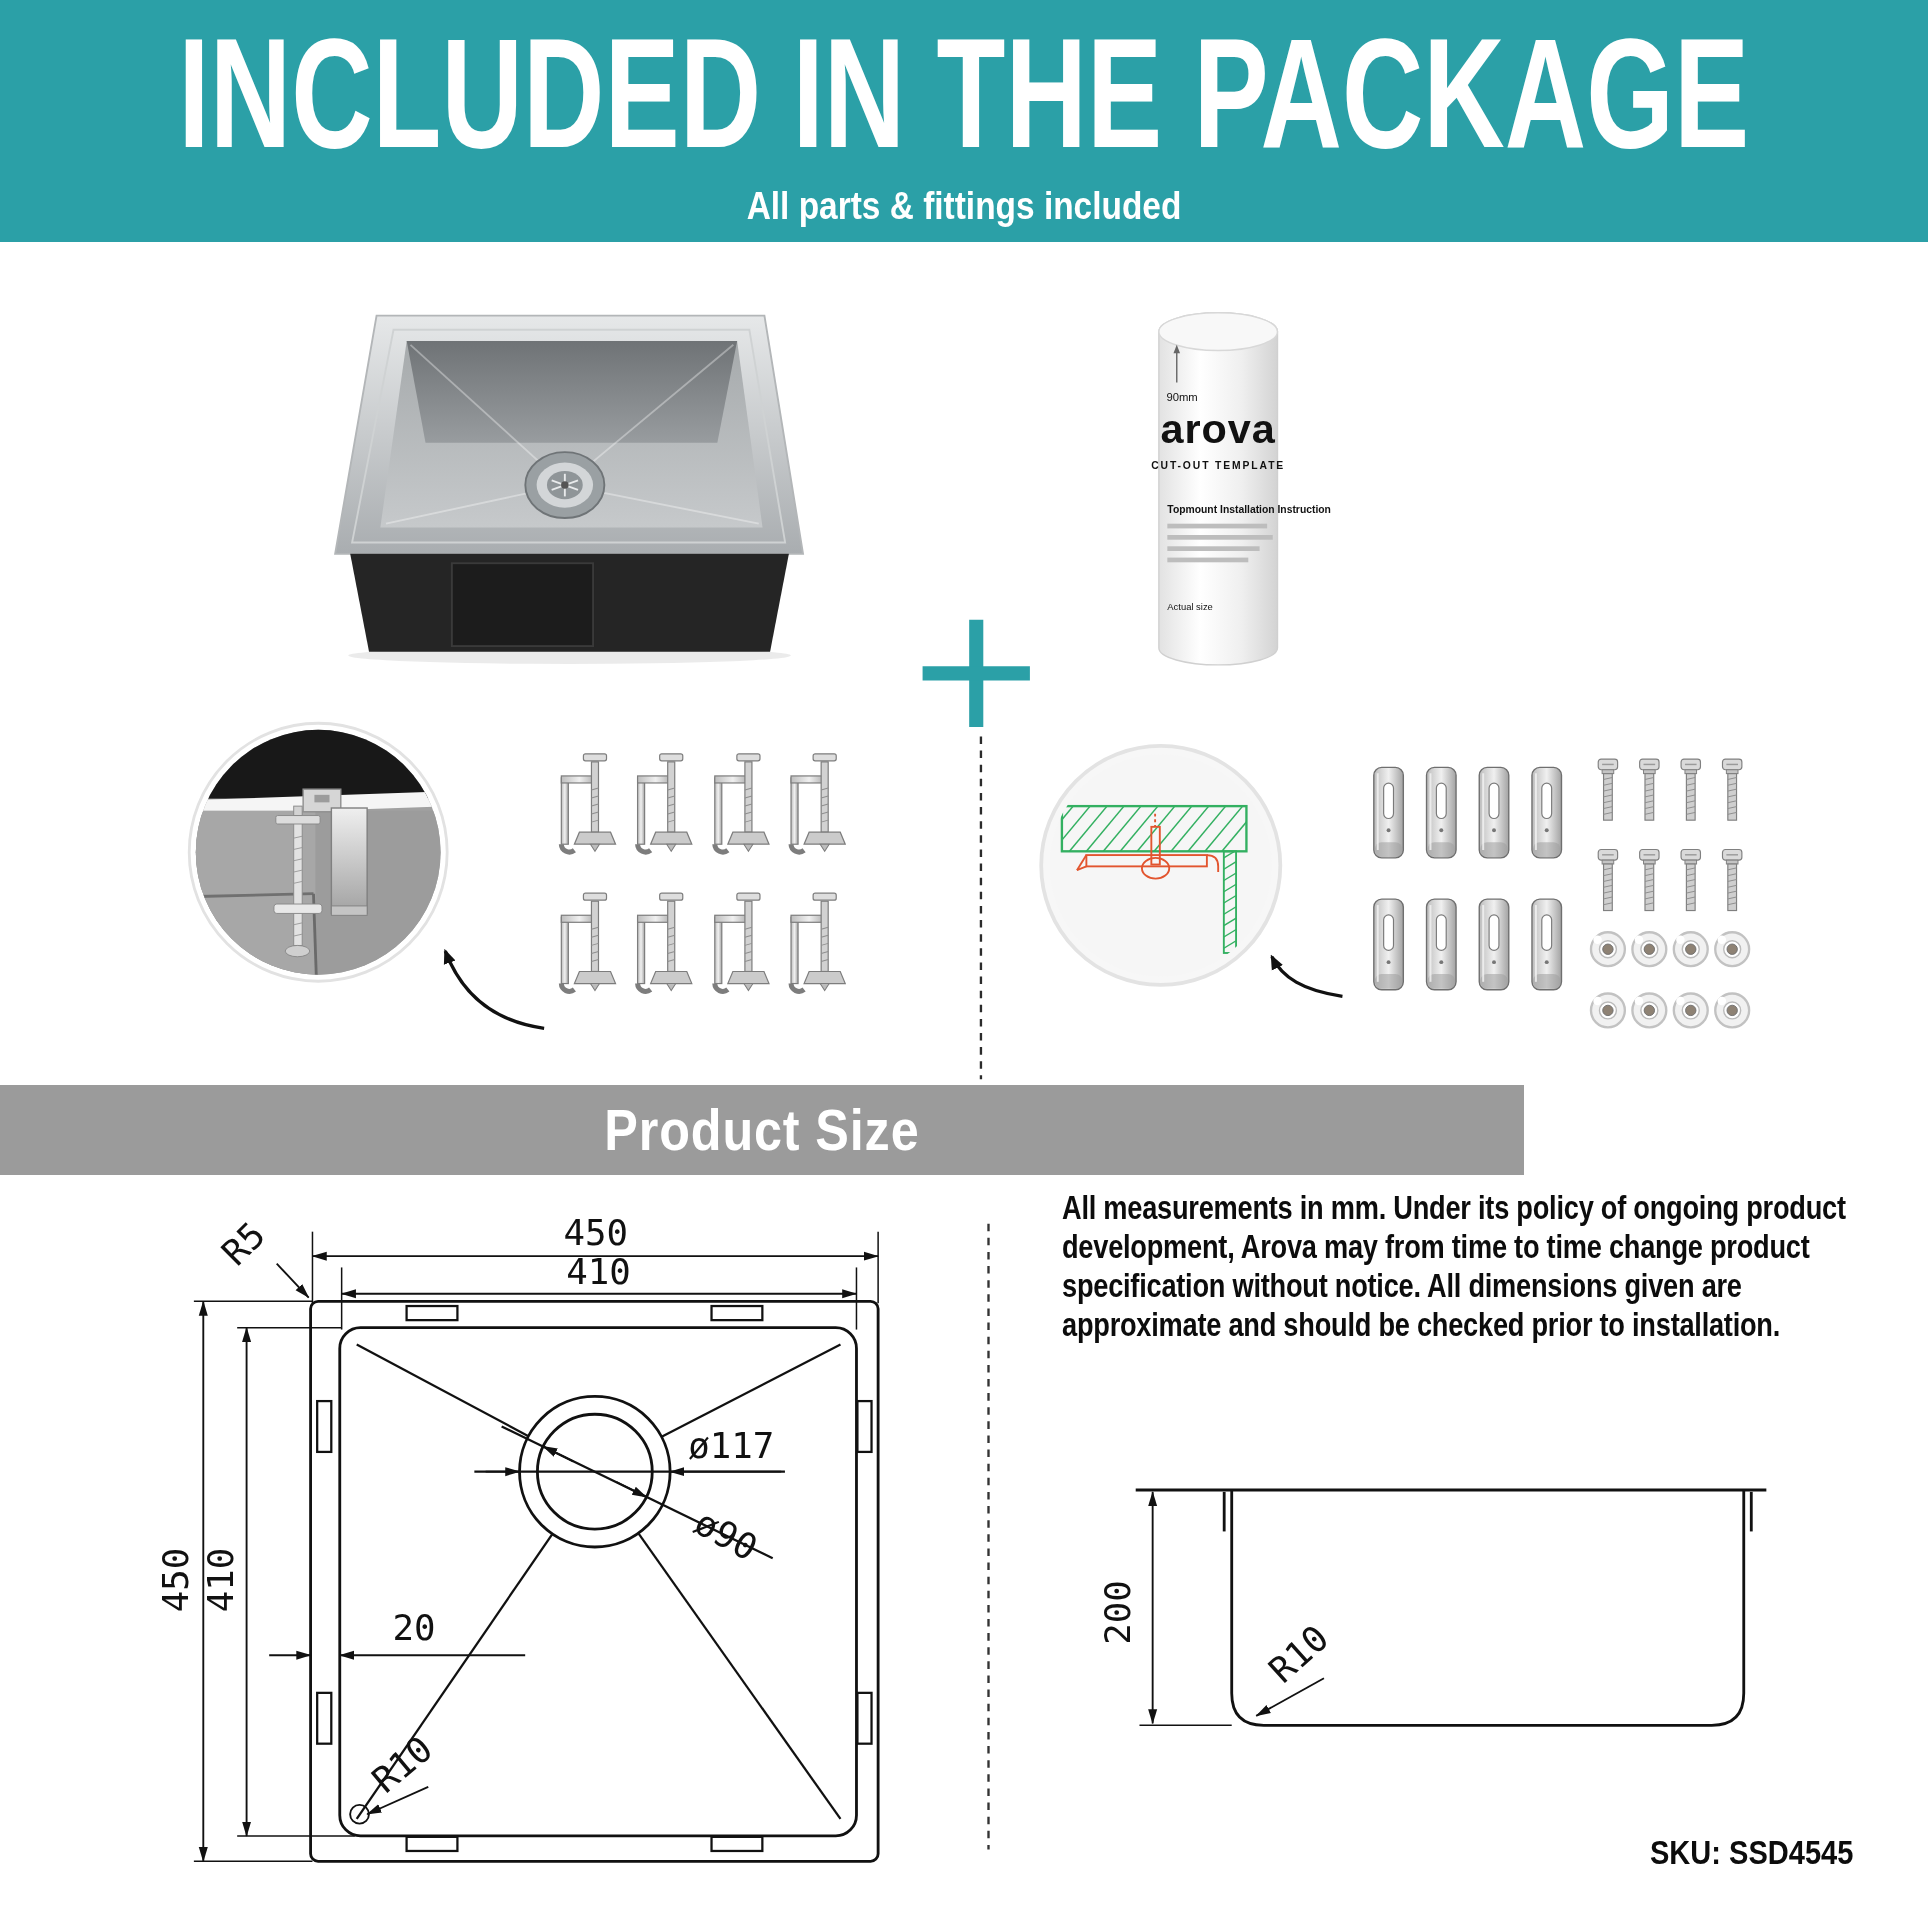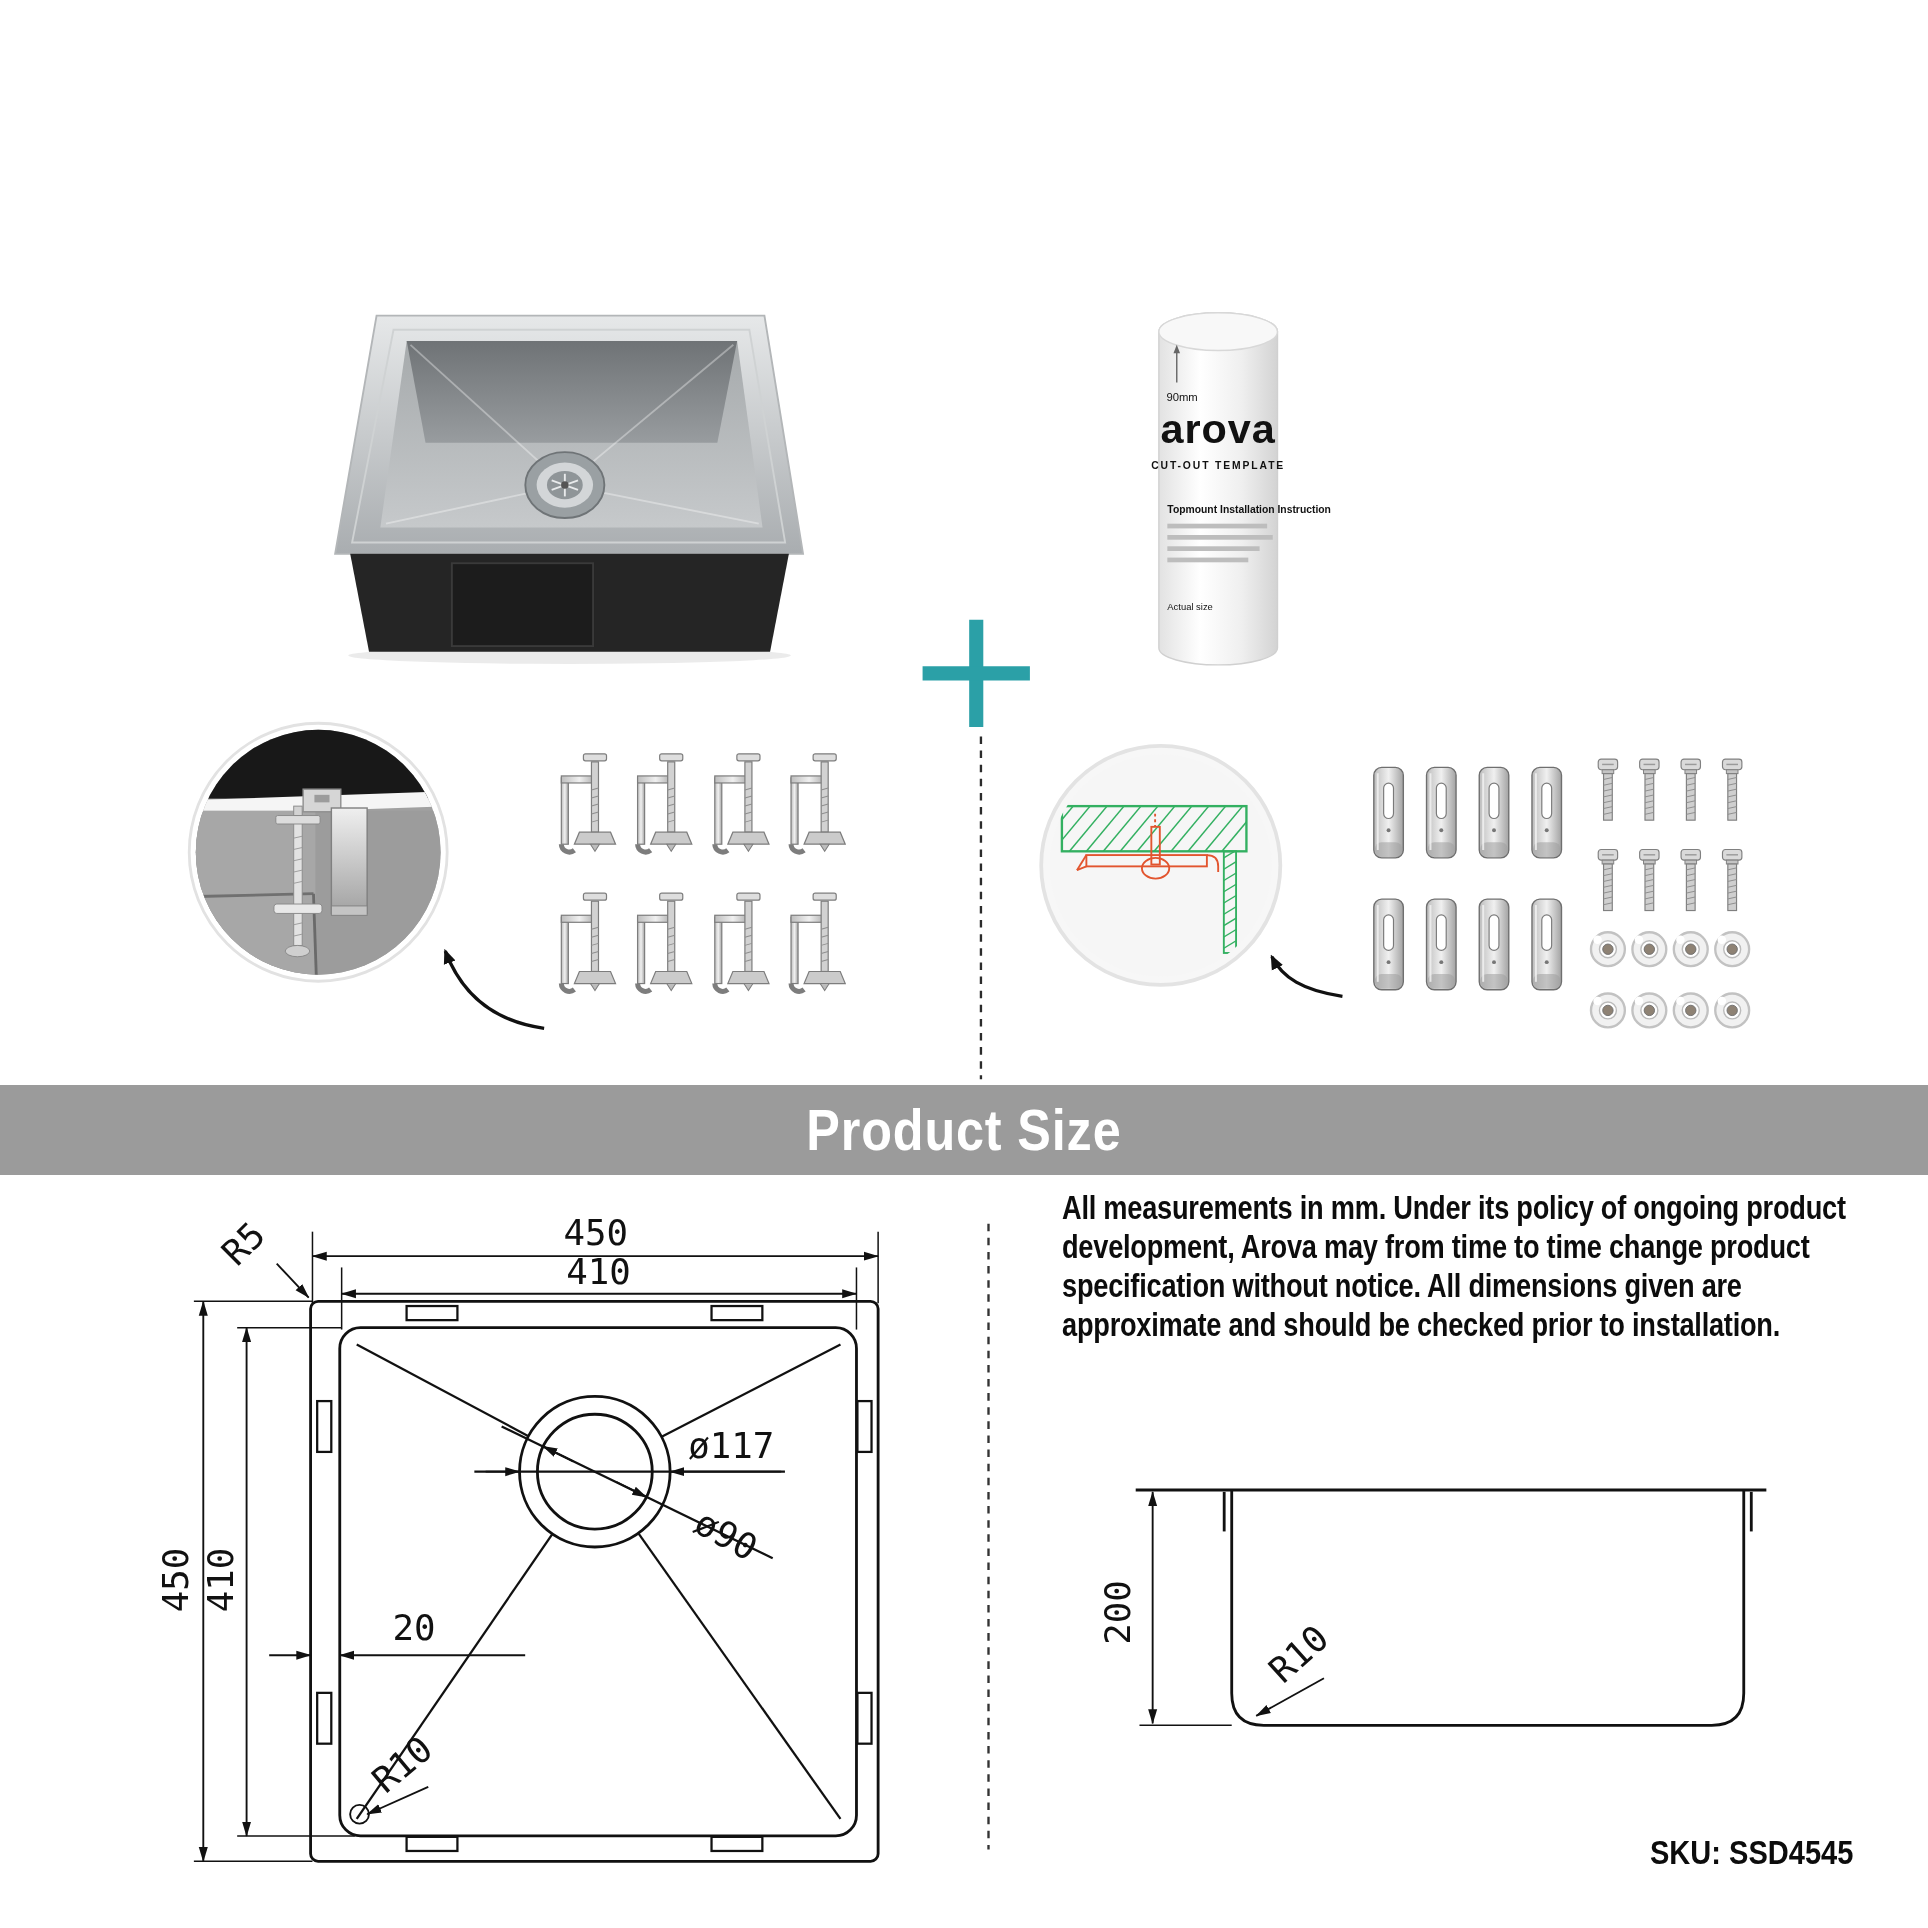--- a/index.html
+++ b/index.html
@@ -8,21 +8,21 @@
   
   .hero{position:absolute;left:0;top:0;width:1928px;height:242px;background:#2ba0a7;
         display:flex;flex-direction:column;align-items:center;justify-content:flex-start;}
   .hero h1{margin:13px 0 0 0;color:#fff;font-size:141px;font-weight:800;white-space:nowrap;
            transform:scale(0.80,1.10);transform-origin:50% 55%;letter-spacing:0;}
   .hero p{margin:9.4px 0 0 0;color:#fff;font-size:38px;font-weight:700;white-space:nowrap;
           transform:scale(0.88,1.02);}
   
   .pkg-art{position:absolute;left:0;top:242px;width:1928px;height:843px;}
   
-  .banner{position:absolute;left:0;top:1085px;width:1928px;height:90px;background:#9b9b9b;
+  .banner{position:absolute;left:0;top:1085px;width:1524px;height:90px;background:#9b9b9b;
           display:flex;align-items:center;justify-content:center;}
   .banner span{color:#fff;font-size:53px;font-weight:800;letter-spacing:0.9px;white-space:nowrap;
                transform:scale(0.95,1.08);}
   
   .topview{position:absolute;left:160px;top:1210px;width:800px;height:673px;}
   .sideview{position:absolute;left:1083px;top:1455px;width:753px;height:311px;}
   .divider-bottom{position:absolute;left:979px;top:1219px;width:19px;height:640px;}
   .note{position:absolute;left:1062px;top:1188px;width:847px;}
   .note div{font-size:34px;font-weight:700;color:#0c0c0c;line-height:39px;white-space:nowrap;
             letter-spacing:-0.3px;transform:scale(0.80,1);transform-origin:0 50%;}
@@ -30,20 +30,24 @@
        white-space:nowrap;transform:scale(0.88,1);transform-origin:0 0;}
   text{font-family:"DejaVu Sans Mono",monospace;fill:#111;}
   .cad{font-size:38px;}
   .tube-label{font-family:"Liberation Sans",sans-serif;}
 </style>
 </head>
 <body>
 
 <div class="page">
 
+  <header class="hero">
+    <h1>INCLUDED IN THE PACKAGE</h1>
+    <p>All parts &amp; fittings included</p>
+  </header>
 
   <svg class="pkg-art" viewBox="0 257 2048 895">
     <defs>
       <linearGradient id="steelV" x1="0" y1="0" x2="0" y2="1">
         <stop offset="0" stop-color="#e6e8e9"></stop>
           <stop offset="1" stop-color="#a9adb0"></stop>
       </linearGradient>
       <linearGradient id="backwall" x1="0" y1="0" x2="0" y2="1">
         <stop offset="0" stop-color="#6f7376"></stop>
           <stop offset="1" stop-color="#989c9f"></stop>

